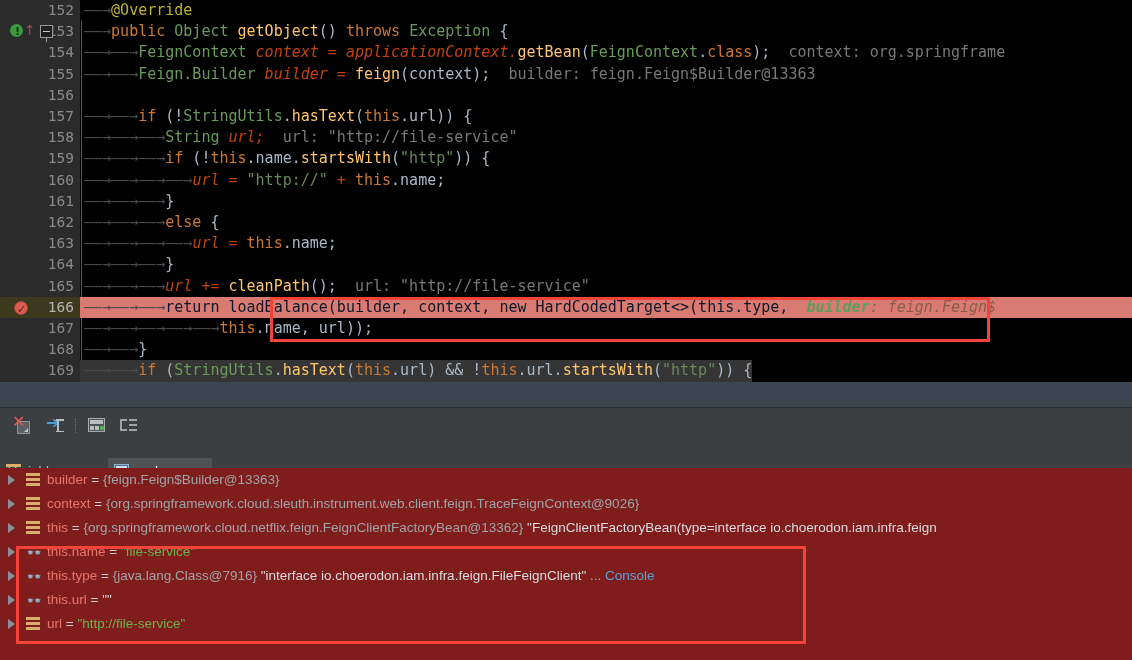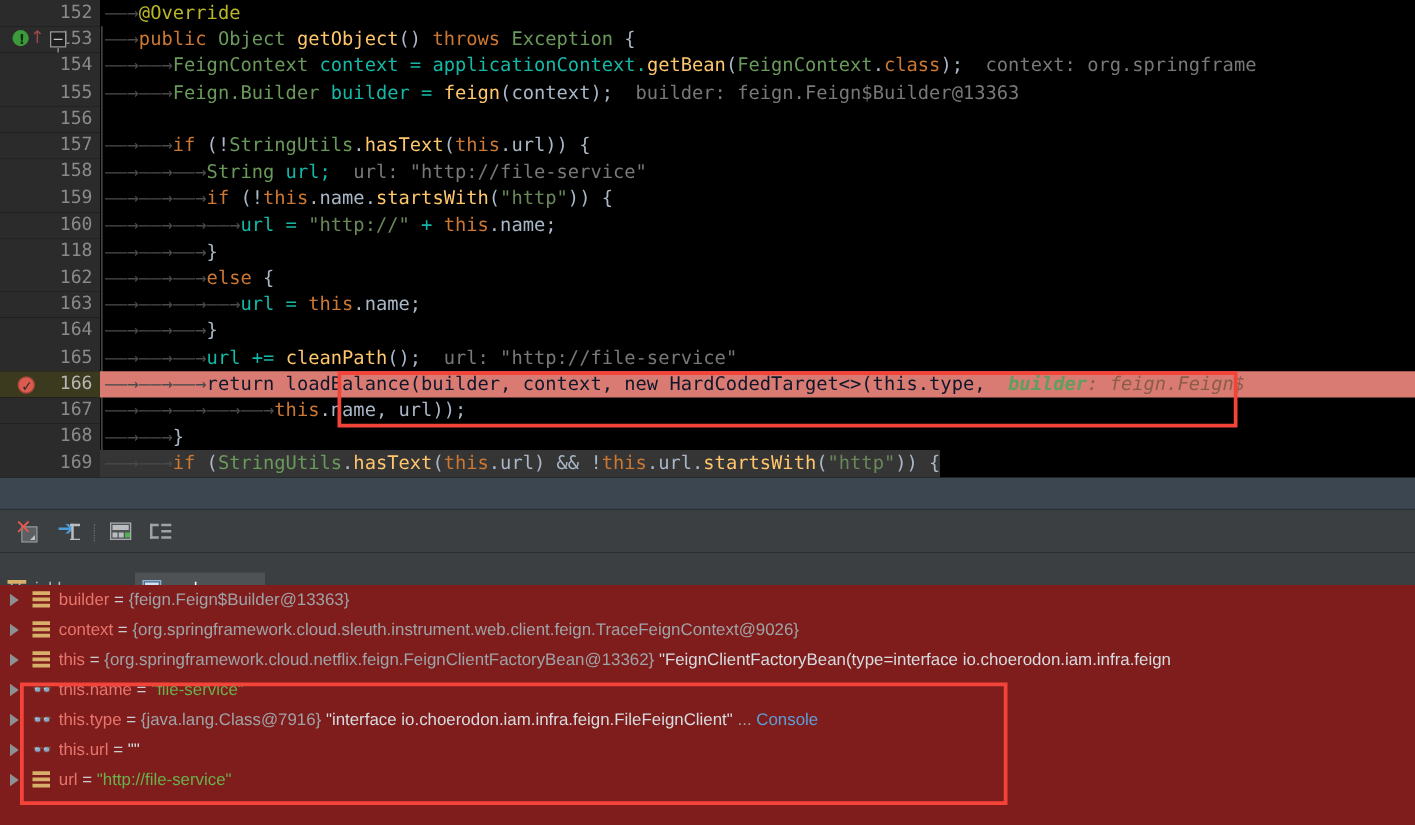--- a/index.html
+++ b/index.html
@@ -34,21 +34,21 @@
     padding-left:4px;box-sizing:border-box;
   }
   .exec-row .codearea{background:#d97b72;}
   .tabarrow{color:#4a4a4a;}
 
   
   .kw{color:#cc7832;}
   .cls{color:#6a9a5b;}
   .meth{color:#ffc66d;}
   .str{color:#6a8759;}
-  .pln{color:#14b8a6;}
+  .pln{color:#c2410c;font-style:italic;}
   .ann{color:#bbb529;}
   .punct{color:#a9b7c6;}
   .hint{color:#787878;}
   .hint-on-exec{color:#8a5d48;font-style:italic;}
   .hint-param{color:#5f9e5f;font-style:italic;font-weight:bold;}
   .exec-text{color:#0f172a;}
   .sel{background:#353535;}
 
   .fold-icon{
     position:absolute;left:0px;top:4px;width:13px;height:13px;
@@ -213,21 +213,21 @@
     <div class="foldbar"></div>
   <div class="code-line" style="top: 0px; position: absolute; left: 0px; right: 0px;"><div class="gutter">152</div><div class="codearea"><span class="tabarrow">——→</span><span class="ann">@Override</span></div></div>
       <div class="code-line" style="top: 21.2px; position: absolute; left: 0px; right: 0px;"><div class="gutter">153</div><div class="gutter-icons"><span class="inspect-badge"></span><span class="arrow-up">↑</span><span class="fold-tail"></span><span class="fold-icon"></span></div><div class="codearea"><span class="tabarrow">——→</span><span class="kw">public</span><span class="pln"> </span><span class="cls">Object</span><span class="pln"> </span><span class="meth">getObject</span><span class="punct">() </span><span class="kw">throws</span><span class="pln"> </span><span class="cls">Exception</span><span class="punct"> {</span></div></div>
       <div class="code-line" style="top: 42.4px; position: absolute; left: 0px; right: 0px;"><div class="gutter">154</div><div class="codearea"><span class="tabarrow">——→</span><span class="tabarrow">——→</span><span class="cls">FeignContext</span><span class="pln"> context = applicationContext.</span><span class="meth">getBean</span><span class="punct">(</span><span class="cls">FeignContext</span><span class="punct">.</span><span class="kw">class</span><span class="punct">);</span><span class="hint">  context: org.springframe</span></div></div>
       <div class="code-line" style="top: 63.6px; position: absolute; left: 0px; right: 0px;"><div class="gutter">155</div><div class="codearea"><span class="tabarrow">——→</span><span class="tabarrow">——→</span><span class="cls">Feign.Builder</span><span class="pln"> builder = </span><span class="meth">feign</span><span class="punct">(context);</span><span class="hint">  builder: feign.Feign$Builder@13363</span></div></div>
       <div class="code-line" style="top: 84.8px; position: absolute; left: 0px; right: 0px;"><div class="gutter">156</div><div class="codearea"></div></div>
       <div class="code-line" style="top: 106px; position: absolute; left: 0px; right: 0px;"><div class="gutter">157</div><div class="codearea"><span class="tabarrow">——→</span><span class="tabarrow">——→</span><span class="kw">if</span><span class="punct"> (!</span><span class="cls">StringUtils</span><span class="punct">.</span><span class="meth">hasText</span><span class="punct">(</span><span class="kw">this</span><span class="punct">.url)) {</span></div></div>
       <div class="code-line" style="top: 127.2px; position: absolute; left: 0px; right: 0px;"><div class="gutter">158</div><div class="codearea"><span class="tabarrow">——→</span><span class="tabarrow">——→</span><span class="tabarrow">——→</span><span class="cls">String</span><span class="pln"> url;</span><span class="hint">  url: "http://file-service"</span></div></div>
       <div class="code-line" style="top: 148.4px; position: absolute; left: 0px; right: 0px;"><div class="gutter">159</div><div class="codearea"><span class="tabarrow">——→</span><span class="tabarrow">——→</span><span class="tabarrow">——→</span><span class="kw">if</span><span class="punct"> (!</span><span class="kw">this</span><span class="punct">.name.</span><span class="meth">startsWith</span><span class="punct">(</span><span class="str">"http"</span><span class="punct">)) {</span></div></div>
       <div class="code-line" style="top: 169.6px; position: absolute; left: 0px; right: 0px;"><div class="gutter">160</div><div class="codearea"><span class="tabarrow">——→</span><span class="tabarrow">——→</span><span class="tabarrow">——→</span><span class="tabarrow">——→</span><span class="pln">url = </span><span class="str">"http://"</span><span class="pln"> + </span><span class="kw">this</span><span class="punct">.name;</span></div></div>
-      <div class="code-line" style="top: 190.8px; position: absolute; left: 0px; right: 0px;"><div class="gutter">118</div><div class="codearea"><span class="tabarrow">——→</span><span class="tabarrow">——→</span><span class="tabarrow">——→</span><span class="punct">}</span></div></div>
+      <div class="code-line" style="top: 190.8px; position: absolute; left: 0px; right: 0px;"><div class="gutter">161</div><div class="codearea"><span class="tabarrow">——→</span><span class="tabarrow">——→</span><span class="tabarrow">——→</span><span class="punct">}</span></div></div>
       <div class="code-line" style="top: 212px; position: absolute; left: 0px; right: 0px;"><div class="gutter">162</div><div class="codearea"><span class="tabarrow">——→</span><span class="tabarrow">——→</span><span class="tabarrow">——→</span><span class="kw">else</span><span class="punct"> {</span></div></div>
       <div class="code-line" style="top: 233.2px; position: absolute; left: 0px; right: 0px;"><div class="gutter">163</div><div class="codearea"><span class="tabarrow">——→</span><span class="tabarrow">——→</span><span class="tabarrow">——→</span><span class="tabarrow">——→</span><span class="pln">url = </span><span class="kw">this</span><span class="punct">.name;</span></div></div>
       <div class="code-line" style="top: 254.4px; position: absolute; left: 0px; right: 0px;"><div class="gutter">164</div><div class="codearea"><span class="tabarrow">——→</span><span class="tabarrow">——→</span><span class="tabarrow">——→</span><span class="punct">}</span></div></div>
       <div class="code-line" style="top: 275.6px; position: absolute; left: 0px; right: 0px;"><div class="gutter">165</div><div class="codearea"><span class="tabarrow">——→</span><span class="tabarrow">——→</span><span class="tabarrow">——→</span><span class="pln">url += </span><span class="meth">cleanPath</span><span class="punct">();</span><span class="hint">  url: "http://file-service"</span></div></div>
       <div class="code-line exec-row" style="top: 296.8px; position: absolute; left: 0px; right: 0px;"><div class="gutter exec">166</div><div class="gutter-icons"><span class="bp-run"></span></div><div class="codearea"><span class="tabarrow">——→</span><span class="tabarrow">——→</span><span class="tabarrow">——→</span><span class="exec-text">return loadBalance(builder, context, new HardCodedTarget&lt;&gt;(this.type,</span><span class="hint-param">  builder</span><span class="hint-on-exec">: feign.Feign$</span></div></div>
       <div class="code-line" style="top: 318px; position: absolute; left: 0px; right: 0px;"><div class="gutter">167</div><div class="codearea"><span class="tabarrow">——→</span><span class="tabarrow">——→</span><span class="tabarrow">——→</span><span class="tabarrow">——→</span><span class="tabarrow">——→</span><span class="kw">this</span><span class="punct">.name, url));</span></div></div>
       <div class="code-line" style="top: 339.2px; position: absolute; left: 0px; right: 0px;"><div class="gutter">168</div><div class="codearea"><span class="tabarrow">——→</span><span class="tabarrow">——→</span><span class="punct">}</span></div></div>
       <div class="code-line" style="top: 360.4px; position: absolute; left: 0px; right: 0px;"><div class="gutter">169</div><div class="codearea sel" style="background: rgb(53, 53, 53); display: inline-block; width: auto; right: auto;"><span class="tabarrow">——→</span><span class="tabarrow">——→</span><span class="kw">if</span><span class="punct"> (</span><span class="cls">StringUtils</span><span class="punct">.</span><span class="meth">hasText</span><span class="punct">(</span><span class="kw">this</span><span class="punct">.url) &amp;&amp; !</span><span class="kw">this</span><span class="punct">.url.</span><span class="meth">startsWith</span><span class="punct">(</span><span class="str">"http"</span><span class="punct">)) {</span></div></div>
     </div>
 

